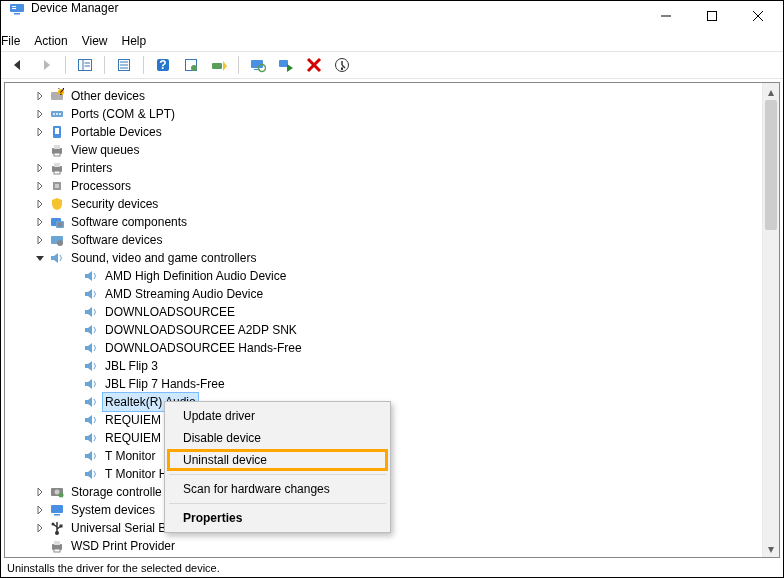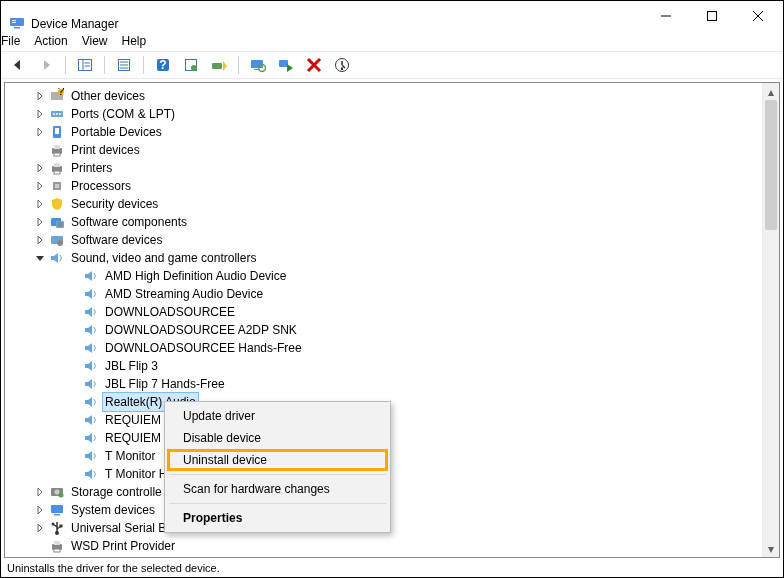--- a/index.html
+++ b/index.html
@@ -1,18 +1,18 @@
 <!DOCTYPE html>
 <html><head>
 <meta charset="utf-8">
 <style>
 * { margin: 0; padding: 0; box-sizing: border-box; font-family: "Segoe UI", Tahoma, sans-serif; font-size: 12px; }
 body { background: #fff; width: 784px; height: 578px; position: relative; overflow: hidden; }
 .window { width: 784px; height: 578px; border: 1px solid #000; background: #fff; display: flex; flex-direction: column; }
-.titlebar { height: 30px; display: flex; align-items: flex-end; padding: 0 2px 0 8px; color: #000; }
+.titlebar { height: 30px; display: flex; align-items: flex-start; padding: 0 2px 0 8px; color: #000; }
 .titlebar .app-icon { width: 16px; height: 16px; margin-right: 6px; }
 .titlebar .title { flex: 1; }
 .titlebar .winbtn { width: 46px; height: 30px; display: flex; align-items: center; justify-content: center; }
 .titlebar .winbtn svg { width: 10px; height: 10px; }
 .menubar { height: 20px; display: flex; align-items: center; gap: 14px; }
 .menubar span { cursor: default; }
 .toolbar { height: 28px; display: flex; align-items: center; border-top: 1px solid #e5e5e5; border-bottom: 1px solid #e5e5e5; padding: 0 6px; gap: 6px; }
 .toolbar .sep { width: 1px; height: 18px; background: #d0d0d0; margin: 0 2px; }
 .toolbar .tbtn { width: 22px; height: 22px; display: flex; align-items: center; justify-content: center; }
 .content-wrap { flex: 1; border: 1px solid #888; margin: 3px; position: relative; background: #fff; }
@@ -203,21 +203,21 @@
         </div>
         <div class="node lvl1">
           <span class="caret none"></span>
           <span class="icon">
             <svg width="16" height="16" viewBox="0 0 16 16">
               <rect x="3" y="6" width="10" height="6" rx="1" fill="#888"></rect>
               <rect x="5" y="3" width="6" height="4" fill="#ddd"></rect>
               <rect x="5" y="11" width="6" height="3" fill="#fff" stroke="#888"></rect>
             </svg>
           </span>
-          <span class="label">Print devices</span>
+          <span class="label">View queues</span>
         </div>
         <div class="node lvl1">
           <span class="caret ">
             <svg viewBox="0 0 8 8">
               <path d="M2 0 L6 4 L2 8 Z" fill="none" stroke="#666" stroke-width="1"></path>
             </svg>
           </span>
           <span class="icon">
             <svg width="16" height="16" viewBox="0 0 16 16">
               <rect x="3" y="6" width="10" height="6" rx="1" fill="#888"></rect>

